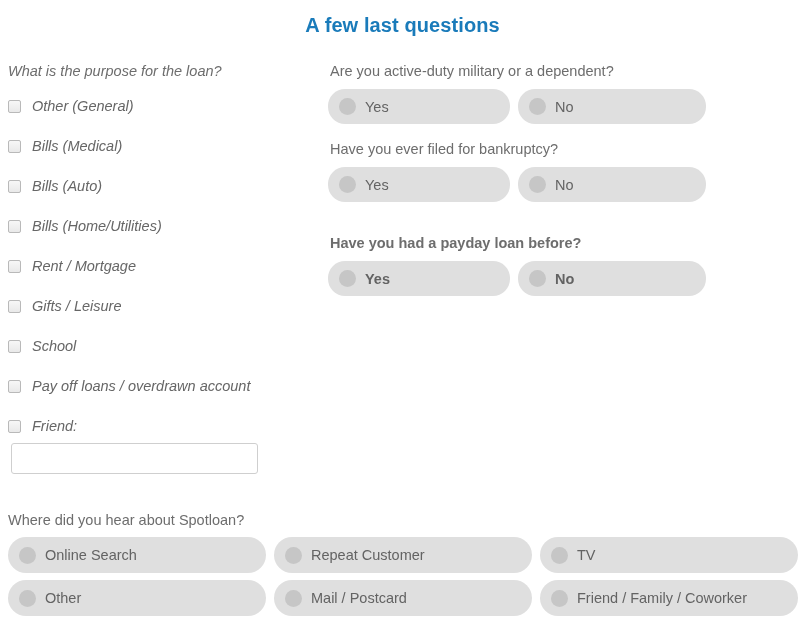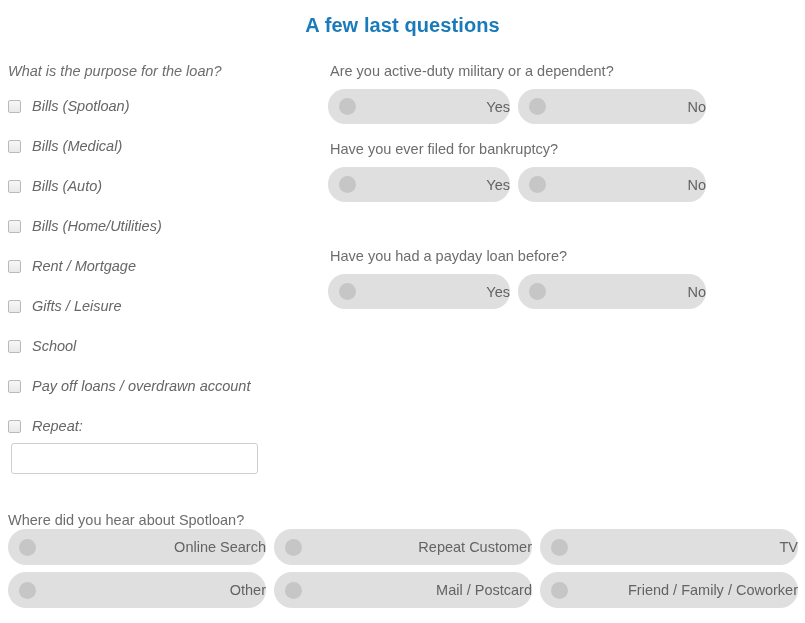--- a/index.html
+++ b/index.html
@@ -98,21 +98,20 @@
 
   .pill {
     box-sizing: border-box;
     background: #dfdfdf;
     border-radius: 17px;
     height: 35px;
     display: flex;
     align-items: center;
     padding-left: 11px;
     cursor: pointer;
-    justify-content: space-between;
   }
   .pill .radio-dot {
     width: 17px;
     height: 17px;
     border-radius: 50%;
     background: #c6c6c6;
     flex: 0 0 auto;
   }
   .pill .pill-label {
     margin-left: 9px;
@@ -124,20 +123,21 @@
   .pill.no  { width: 188px; margin-left: 8px; }
 
   
   .hear-block {
     position: absolute;
     left: 8px;
     top: 511px;
     width: 790px;
   }
   .hear-grid {
+    margin-top: 8px;
     display: grid;
     grid-template-columns: 258px 258px 258px;
     column-gap: 8px;
     row-gap: 7px;
   }
   .hear-grid .pill {
     width: 258px;
     height: 36px;
     border-radius: 18px;
   }
@@ -146,21 +146,21 @@
 <body>
 
 <div class="page-title">A few last questions</div>
 
 <div class="purpose-block">
   <div class="q-label">What is the purpose for the loan?</div>
 
   <div class="checkbox-list">
     <div class="checkbox-row">
       <span class="checkbox-box"></span>
-      <span class="checkbox-label">Bills (Spotloan)</span>
+      <span class="checkbox-label">Other (General)</span>
     </div>
     <div class="checkbox-row">
       <span class="checkbox-box"></span>
       <span class="checkbox-label">Bills (Medical)</span>
     </div>
     <div class="checkbox-row">
       <span class="checkbox-box"></span>
       <span class="checkbox-label">Bills (Auto)</span>
     </div>
     <div class="checkbox-row">
@@ -178,21 +178,21 @@
     <div class="checkbox-row">
       <span class="checkbox-box"></span>
       <span class="checkbox-label">School</span>
     </div>
     <div class="checkbox-row">
       <span class="checkbox-box"></span>
       <span class="checkbox-label">Pay off loans / overdrawn account</span>
     </div>
     <div class="checkbox-row">
       <span class="checkbox-box"></span>
-      <span class="checkbox-label">Repeat:</span>
+      <span class="checkbox-label">Friend:</span>
     </div>
   </div>
 </div>
 
 <input class="other-input" type="text" placeholder="" style="">
 
 <div class="yn-block" style="top:62px;">
   <div class="q-label">Are you active-duty military or a dependent?</div>
   <div class="yn-row">
     <div class="pill yes">
@@ -213,21 +213,21 @@
       <span class="radio-dot"></span>
       <span class="pill-label">Yes</span>
     </div>
     <div class="pill no">
       <span class="radio-dot"></span>
       <span class="pill-label">No</span>
     </div>
   </div>
 </div>
 
-<div class="yn-block" style="top:247px;">
+<div class="yn-block" style="top:234px;font-weight:bold;">
   <div class="q-label">Have you had a payday loan before?</div>
   <div class="yn-row">
     <div class="pill yes">
       <span class="radio-dot"></span>
       <span class="pill-label">Yes</span>
     </div>
     <div class="pill no">
       <span class="radio-dot"></span>
       <span class="pill-label">No</span>
     </div>

